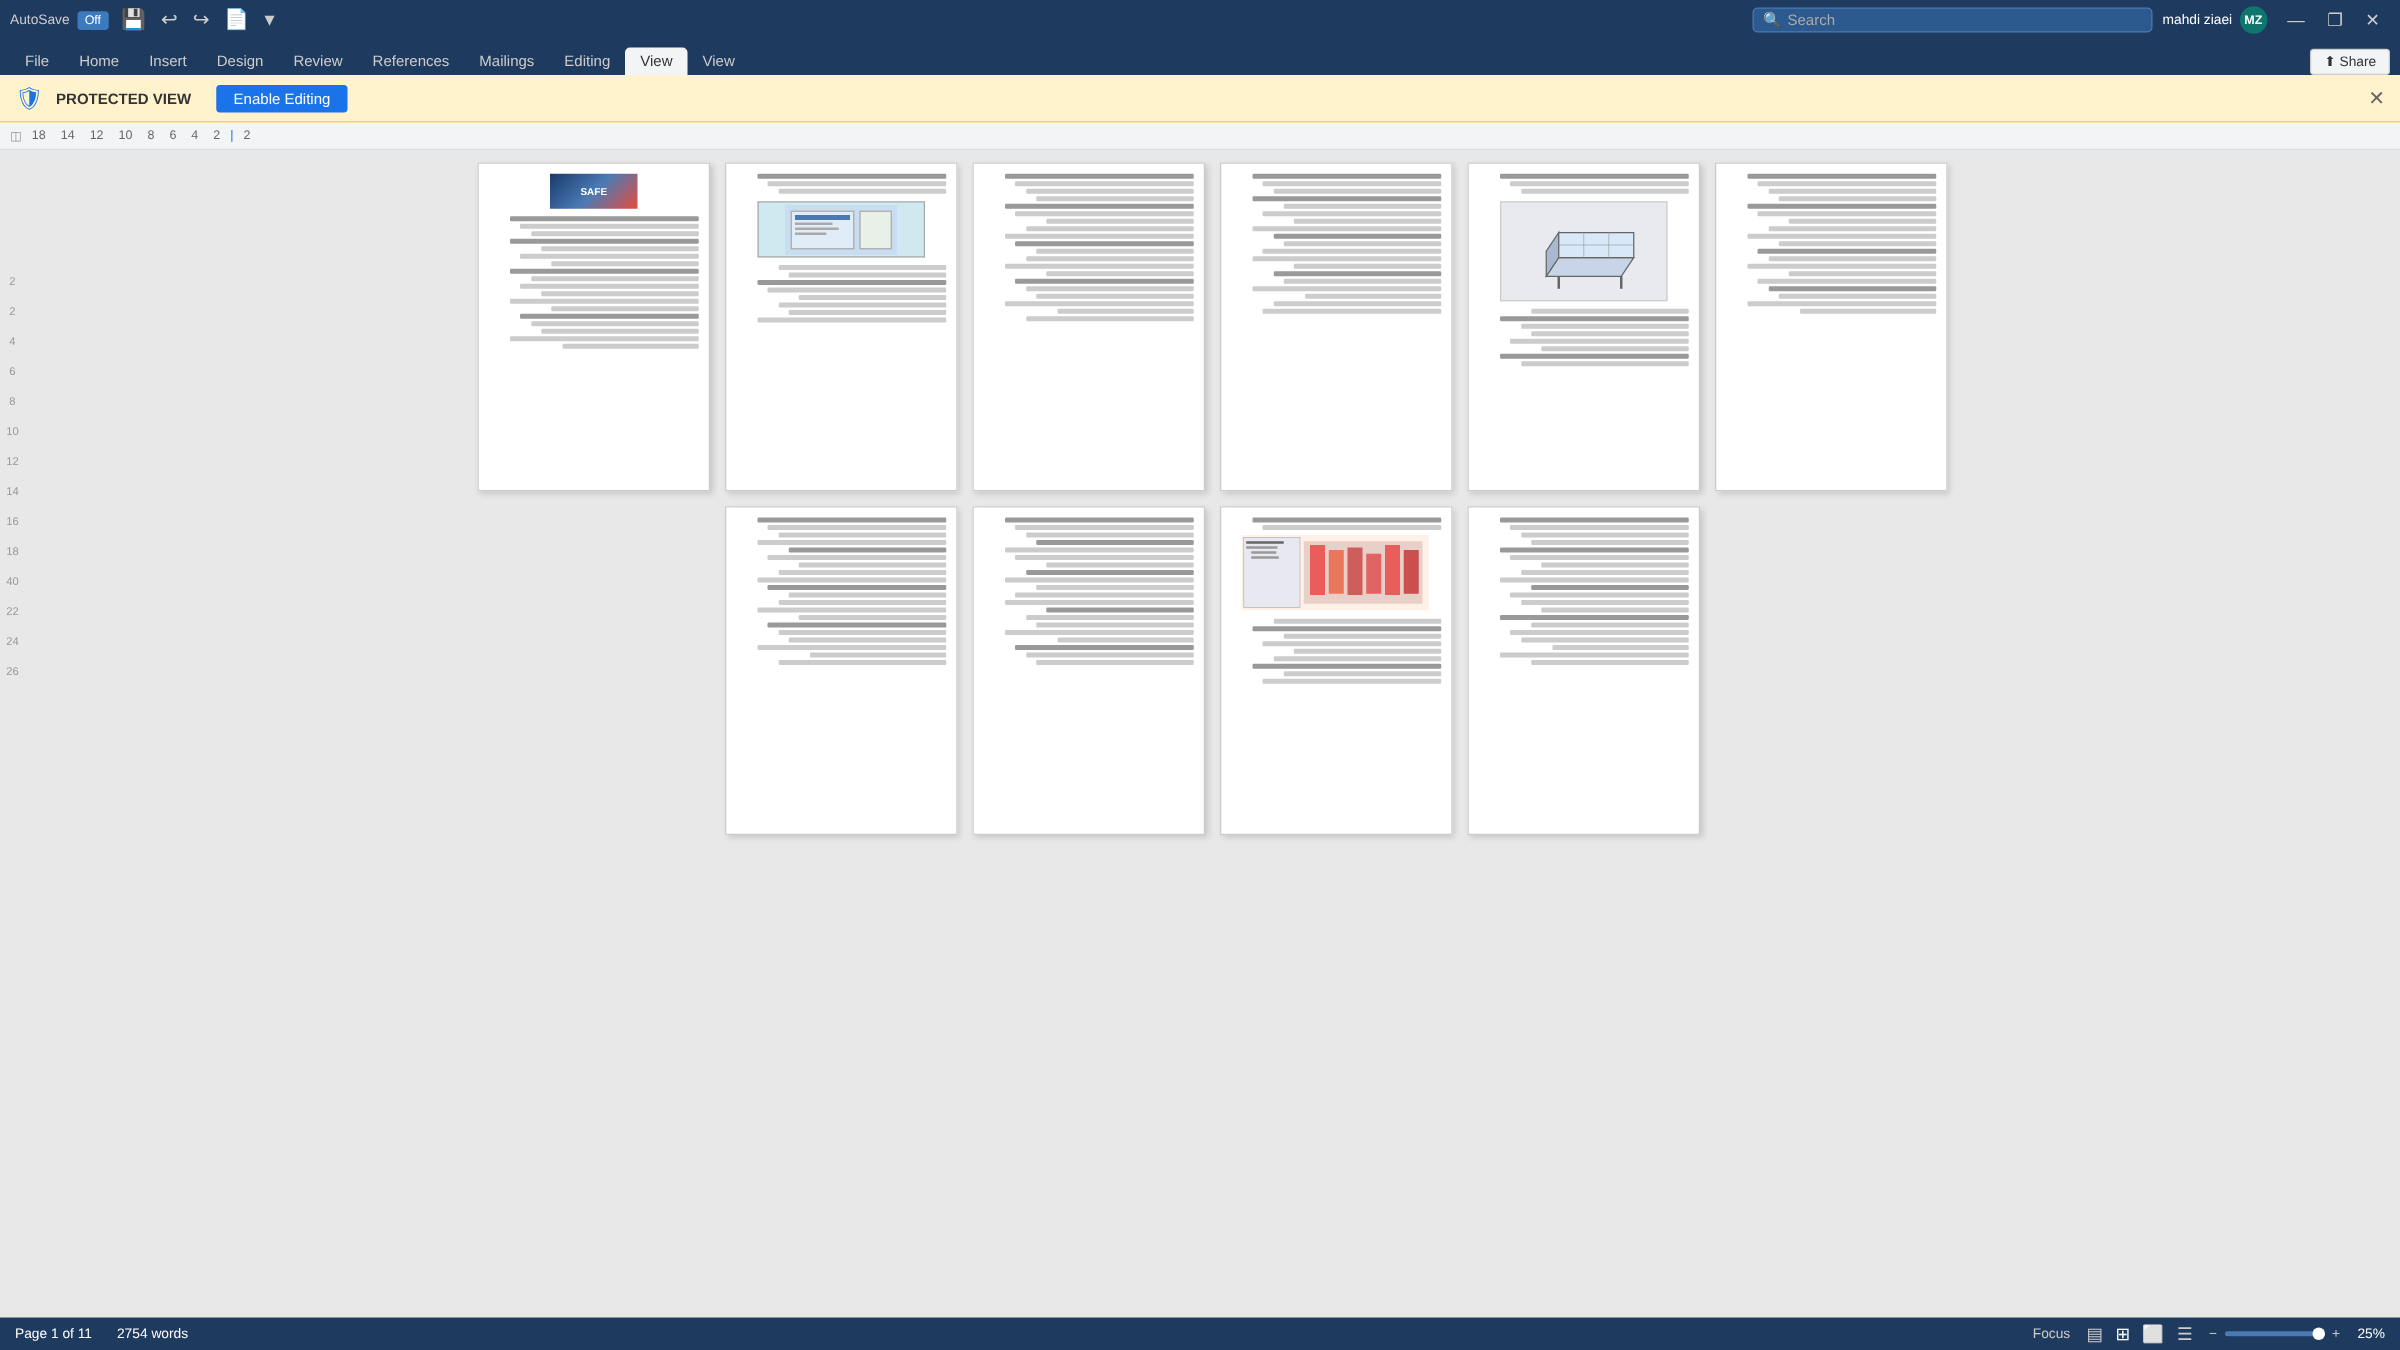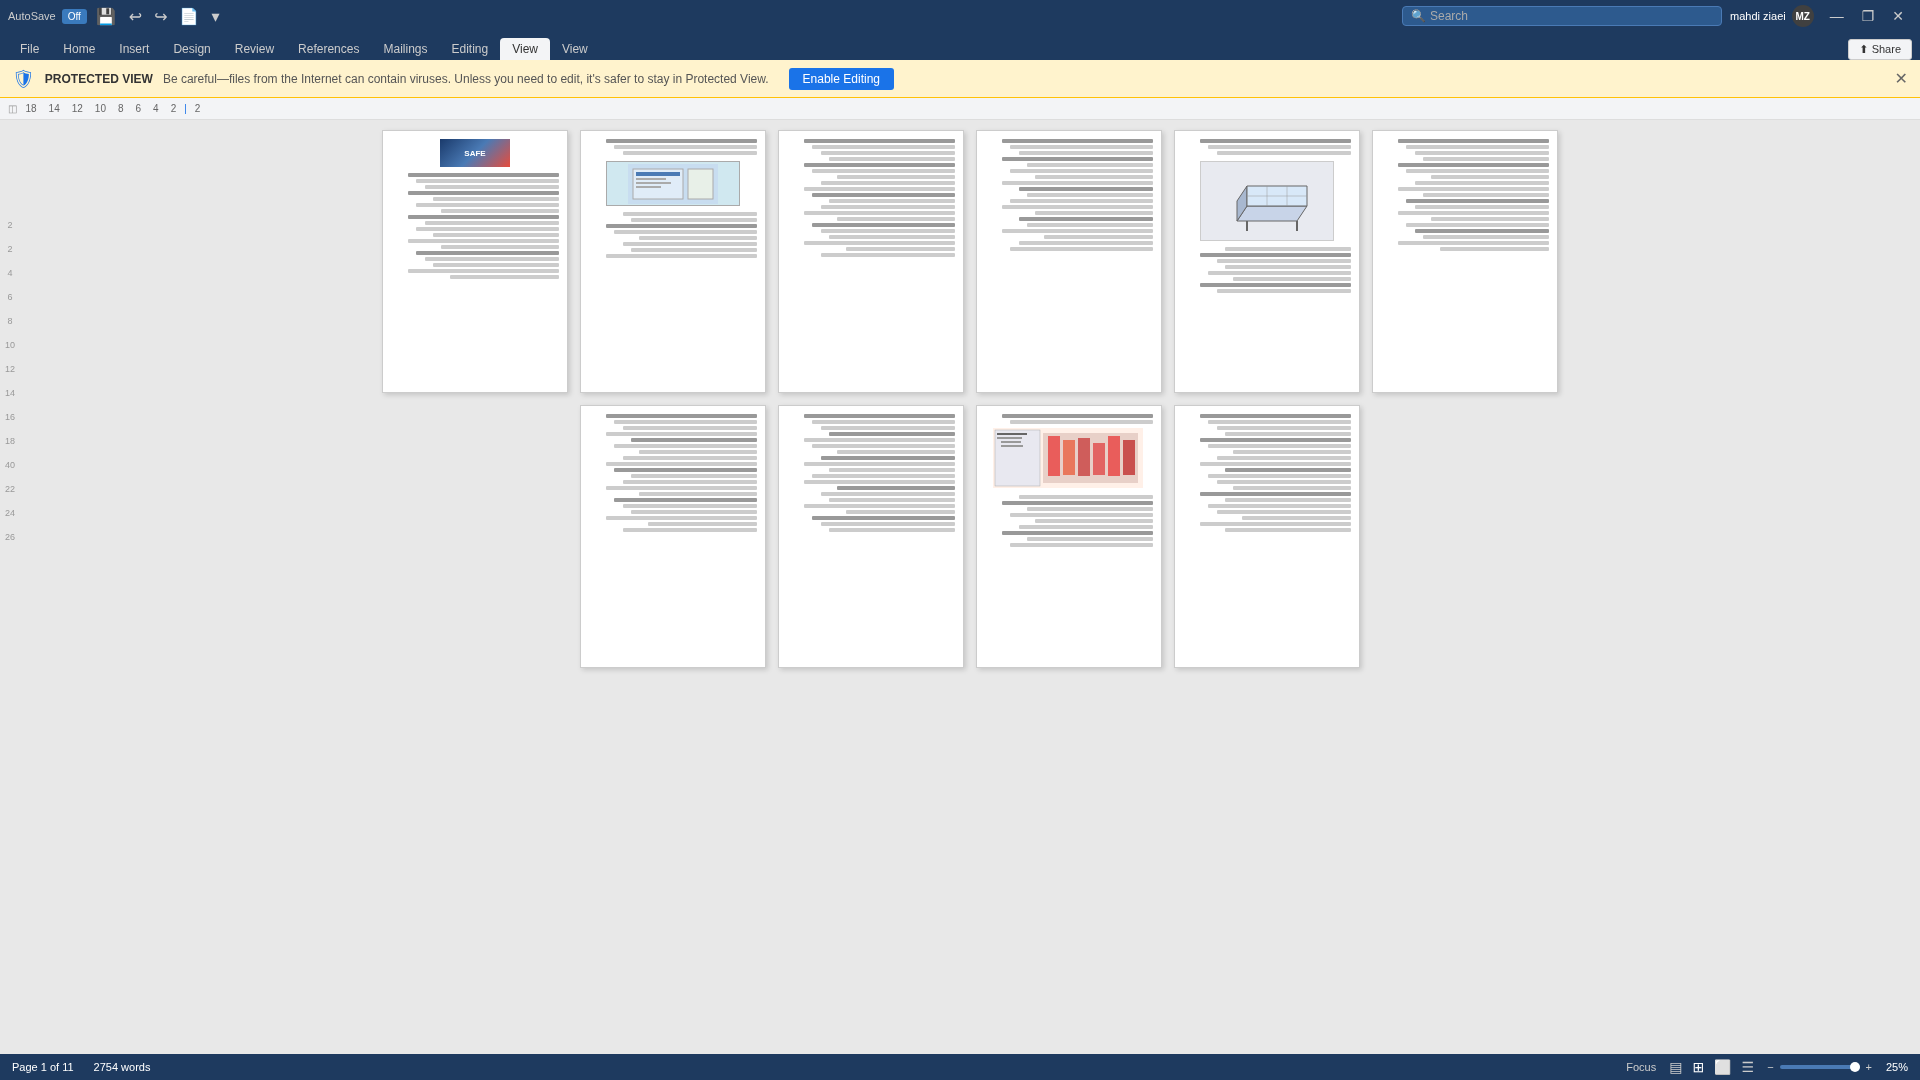--- a/index.html
+++ b/index.html
@@ -13,21 +13,21 @@
     .autosave-label { color: #ccc; font-size: 11px; }
     .autosave-toggle { background: #3a7abd; color: white; font-size: 10px; padding: 2px 6px; border-radius: 3px; cursor: pointer; }
     .title-bar-icons { display: flex; gap: 4px; align-items: center; }
     .title-icon { color: #ccc; font-size: 16px; cursor: pointer; padding: 2px 4px; }
     .title-bar-center { color: white; font-size: 12px; text-align: center; flex: 1; }
     .title-bar-right { display: flex; align-items: center; gap: 8px; }
     .search-box { background: #2d5a8e; border: 1px solid #4a7ab5; border-radius: 4px; display: flex; align-items: center; padding: 2px 8px; width: 320px; }
     .search-box input { background: transparent; border: none; color: white; font-size: 12px; outline: none; width: 260px; }
     .search-box input::placeholder { color: #aaa; }
     .user-info { display: flex; align-items: center; gap: 6px; color: white; font-size: 11px; }
-    .user-avatar { background: #404040; color: white; width: 22px; height: 22px; border-radius: 50%; display: flex; align-items: center; justify-content: center; font-size: 10px; font-weight: bold; }
+    .user-avatar { background: #0f766e; color: white; width: 22px; height: 22px; border-radius: 50%; display: flex; align-items: center; justify-content: center; font-size: 10px; font-weight: bold; }
     .win-controls { display: flex; gap: 2px; }
     .win-btn { color: #ccc; font-size: 14px; padding: 2px 8px; cursor: pointer; }
 
     
     .ribbon-tabs { height: 28px; background: #1e3a5f; display: flex; align-items: flex-end; padding: 0 8px; flex-shrink: 0; }
     .ribbon-tab { color: #ccc; font-size: 12px; padding: 4px 12px; cursor: pointer; border-radius: 4px 4px 0 0; }
     .ribbon-tab.active { background: #f3f4f6; color: #333; }
     .ribbon-tab-share { margin-left: auto; display: flex; align-items: center; }
     .share-btn { color: #333; background: #f3f4f6; font-size: 11px; padding: 3px 10px; border: 1px solid #ccc; border-radius: 3px; cursor: pointer; }
 
@@ -139,21 +139,20 @@
     <button class="share-btn">
       <span>⬆ </span>
       <span>Share</span>
     </button>
   </div>
 </div>
 
 <div class="protected-bar">
   <span class="protected-icon">🛡</span>
   <span class="protected-title">PROTECTED VIEW</span>
-  <span class="protected-msg">Be careful—files from the Internet can contain viruses. Unless you need to edit, it's safer to stay in Protected View.</span>
   <button class="enable-btn">Enable Editing</button>
   <span class="protected-close">✕</span>
 </div>
 
 <div class="ruler">
   <span style="font-size:10px;color:#999;margin-right:4px;">◫</span>
   <div class="ruler-content">
     <span class="ruler-num">18</span>
     <span class="ruler-num">14</span>
     <span class="ruler-num">12</span>

